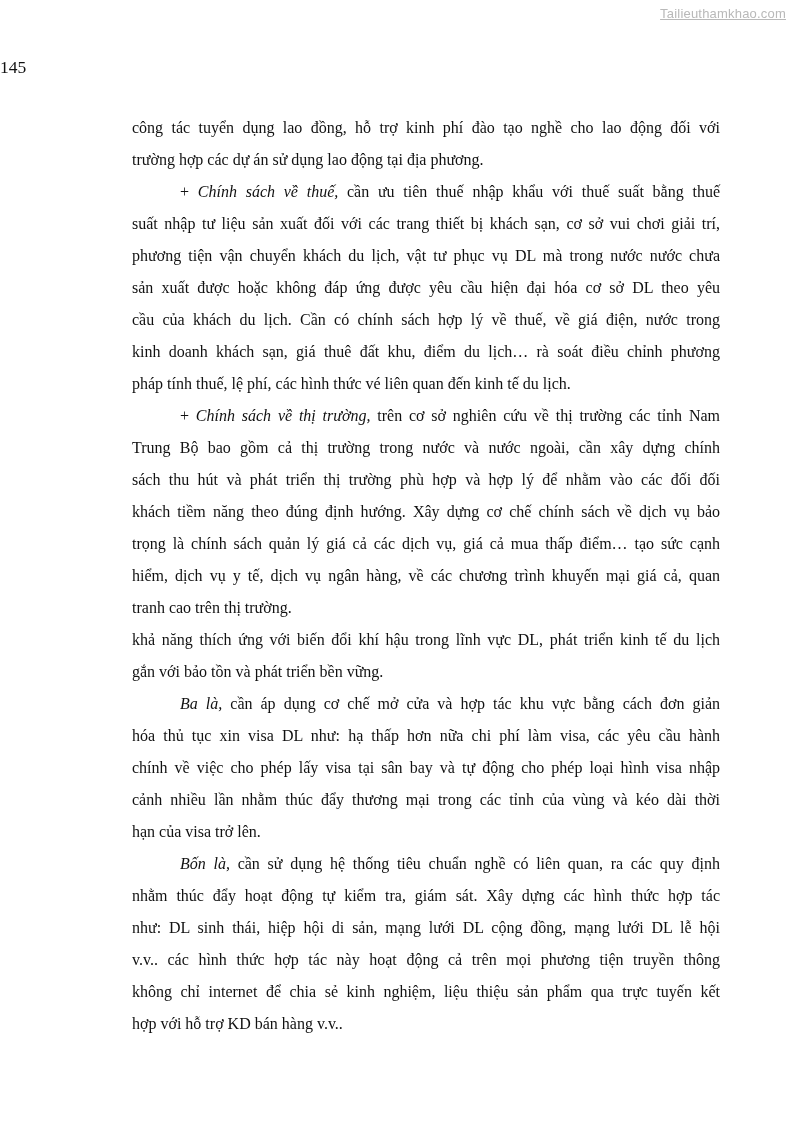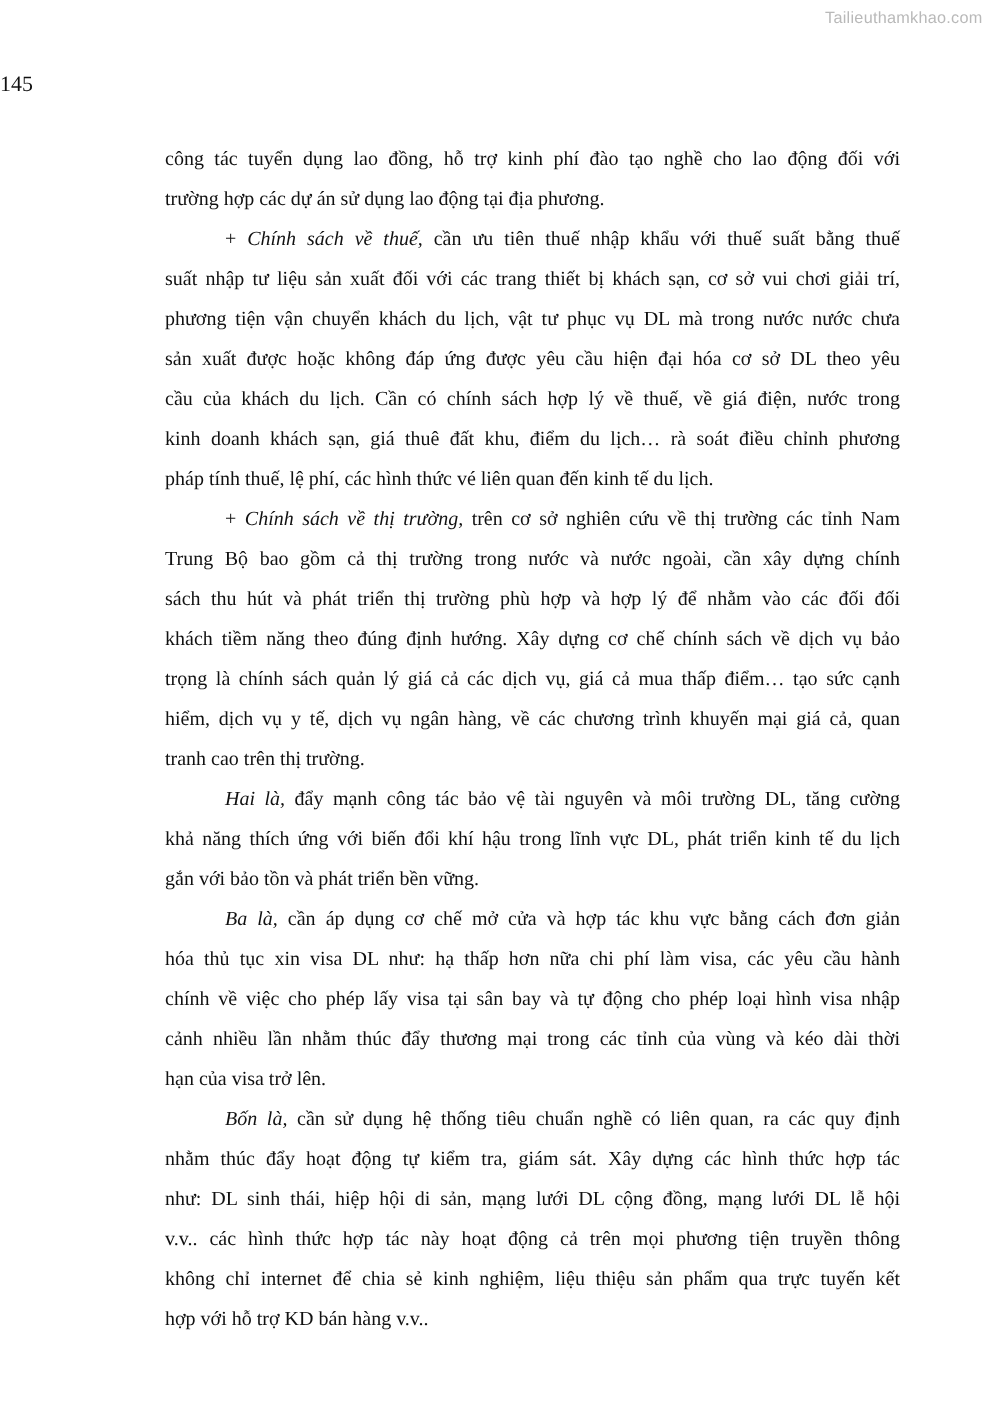--- a/index.html
+++ b/index.html
@@ -16,20 +16,21 @@
       color: #111111;
     }
     .watermark {
       position: absolute;
       top: 6px;
       right: 8px;
       font-family: "Liberation Sans", "DejaVu Sans", sans-serif;
       font-size: 13px;
       color: #b9b9b9;
       letter-spacing: 0.2px;
+      text-decoration: underline;
     }
     .page-number {
       position: absolute;
       top: 57px;
       left: 0;
       width: 794px;
       font-size: 17.5px;
       color: #111;
     }
     .body-text {
@@ -85,21 +86,20 @@
     <span class="line indent"><span>+ </span><span class="em">Chính sách về thị trường,</span><span style="white-space: pre;"> trên cơ sở nghiên cứu về thị trường các tỉnh Nam</span></span>
     <span class="line">Trung Bộ bao gồm cả thị trường trong nước và nước ngoài, cần xây dựng chính</span>
     <span class="line">sách thu hút và phát triển thị trường phù hợp và hợp lý để nhằm vào các đối đối</span>
     <span class="line">khách tiềm năng theo đúng định hướng. Xây dựng cơ chế chính sách về dịch vụ bảo</span>
     <span class="line">trọng là chính sách quản lý giá cả các dịch vụ, giá cả mua thấp điểm… tạo sức cạnh</span>
     <span class="line">hiểm, dịch vụ y tế, dịch vụ ngân hàng, về các chương trình khuyến mại giá cả, quan</span>
     <span class="line last">tranh cao trên thị trường.</span>
   </div>
 
   <div>
-    <span class="line indent"><span class="em">Hai là,</span><span style="white-space: pre;"> đẩy mạnh công tác bảo vệ tài nguyên và môi trường DL, tăng cường</span></span>
     <span class="line">khả năng thích ứng với biến đổi khí hậu trong lĩnh vực DL, phát triển kinh tế du lịch</span>
     <span class="line last">gắn với bảo tồn và phát triển bền vững.</span>
   </div>
 
   <div>
     <span class="line indent"><span class="em">Ba là,</span><span style="white-space: pre;"> cần áp dụng cơ chế mở cửa và hợp tác khu vực bằng cách đơn giản</span></span>
     <span class="line">hóa thủ tục xin visa DL như: hạ thấp hơn nữa chi phí làm visa, các yêu cầu hành</span>
     <span class="line">chính về việc cho phép lấy visa tại sân bay và tự động cho phép loại hình visa nhập</span>
     <span class="line">cảnh nhiều lần nhằm thúc đẩy thương mại trong các tỉnh của vùng và kéo dài thời</span>
     <span class="line last">hạn của visa trở lên.</span>

